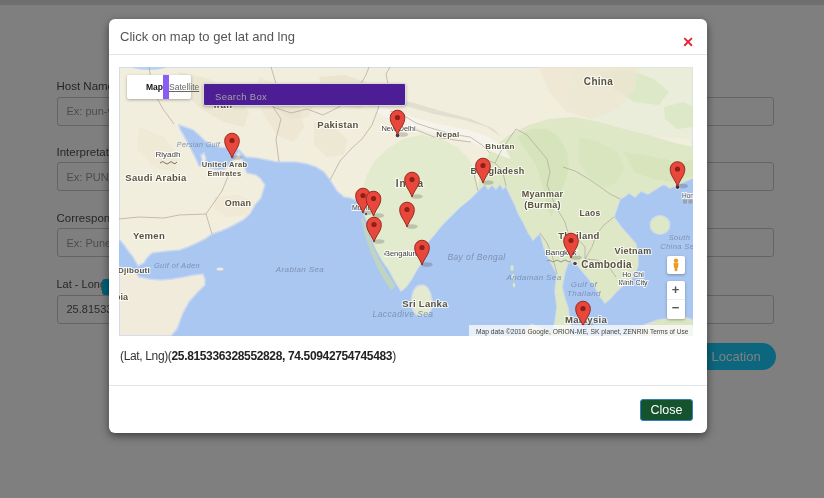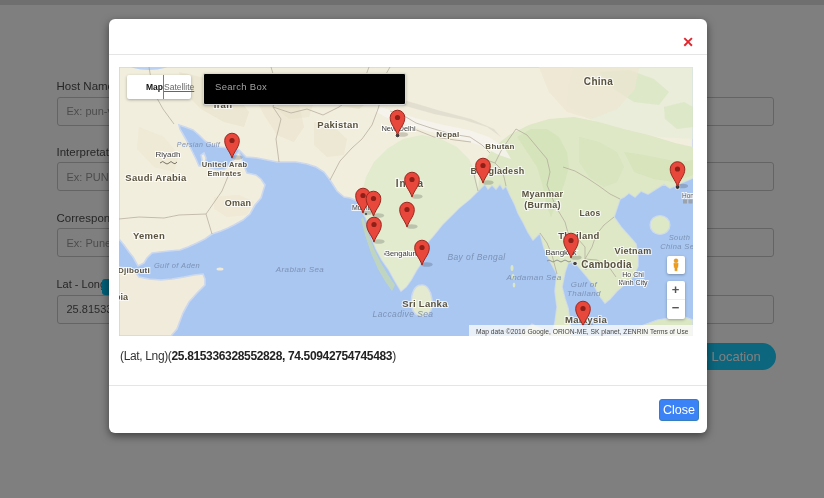--- a/index.html
+++ b/index.html
@@ -14,27 +14,27 @@
 .backdrop { position:absolute; left:0; top:0; width:824px; height:498px; background:rgba(0,0,0,0.5); }
 
 .modal { position:absolute; left:109px; top:19px; width:598px; height:414px; background:#fff; border-radius:6px; box-shadow:0 3px 9px rgba(0,0,0,.5); }
 .m-head { position:relative; height:35.5px; border-bottom:1px solid #e5e5e5; }
 .m-head .title { position:absolute; left:11px; top:10px; font-size:13px; color:#555; }
 .m-head .x { position:absolute; right:13px; top:15.5px; font-size:14px; font-weight:bold; color:#e2262d; line-height:1; }
 .m-body { position:relative; }
 .mapwrap { position:absolute; left:10px; top:12.5px; width:574px; height:269px; overflow:hidden; background:#abc8f2; }
 .latlng { position:absolute; left:11px; top:294px; font-size:12px; letter-spacing:-0.35px; color:#333; white-space:nowrap; }
 .m-foot { position:absolute; left:0; top:365.5px; width:598px; height:48.5px; border-top:1px solid #e5e5e5; }
-.btn-close { position:absolute; right:8px; top:13px; width:40px; height:22.5px; background:#3b82f6; border:1px solid #357ebd; border-radius:3px; color:#fff; font-size:12.5px; font-family:"Liberation Sans", sans-serif; line-height:20px; text-align:center; }
+.btn-close { position:absolute; right:14px; top:13px; width:53px; height:22.5px; background:#14532d; border:1px solid #357ebd; border-radius:3px; color:#fff; font-size:12.5px; font-family:"Liberation Sans", sans-serif; line-height:20px; text-align:center; }
 
 .gm { position:absolute; font-family:"Liberation Sans", sans-serif; }
 .gm-mt { left:8px; top:8px; width:64px; height:24px; background:#fff; box-shadow:0 1px 3px rgba(0,0,0,.3); border-radius:2px; font-size:10px; }
 .gm-mt .m1 { position:absolute; left:0; top:0; width:36px; height:24px; line-height:24px; text-align:right; color:#111; font-weight:bold; font-size:8.5px; }
-.gm-mt .m2 { position:absolute; left:36px; top:0; width:28px; height:24px; line-height:24px; text-align:center; color:#666; border-left:1px solid #8b5cf6; font-size:8.5px;text-decoration:underline; }
-.gm-search { left:84px; top:6px; width:203px; height:32px; background:#000000; border:1px solid #d9d9d9; box-shadow:0 1px 3px rgba(0,0,0,.25); border-radius:2px; }
+.gm-mt .m2 { position:absolute; left:36px; top:0; width:28px; height:24px; line-height:24px; text-align:center; color:#666; border-left:6px solid #8b5cf6; font-size:8.5px;text-decoration:underline; }
+.gm-search { left:84px; top:16px; width:203px; height:23px; background:#4c1d95; border:1px solid #d9d9d9; box-shadow:0 1px 3px rgba(0,0,0,.25); border-radius:2px; }
 .gm-search span { position:absolute; left:11px; top:6.5px; font-size:9.5px; color:#a2a2a2; letter-spacing:0.3px; }
 .gm-peg { left:547.5px; top:189px; width:18px; height:18px; background:#fff; box-shadow:0 1px 3px rgba(0,0,0,.3); border-radius:2px; }
 .gm-zoom { left:547.5px; top:214px; width:18px; height:38px; background:#fff; box-shadow:0 1px 3px rgba(0,0,0,.3); border-radius:2px; }
 .gm-zoom .zp, .gm-zoom .zm { position:absolute; left:0; width:18px; height:19px; color:#555; font-size:13px; font-weight:bold; text-align:center; line-height:18px; }
 .gm-zoom .zp { top:0; border-bottom:1px solid #eee; }
 .gm-zoom .zm { top:19px; line-height:16px; }
 .gm-attr { left:350px; top:258px; width:224px; height:11px; background:rgba(250,250,250,.8); }
 .gm-attr .t1 { position:absolute; left:7px; top:2.5px; font-size:6.7px; color:#444; white-space:nowrap; }
 .gm-attr .t2 { position:absolute; left:181px; top:2.5px; font-size:6.5px; color:#444; white-space:nowrap; }
 .gm-logo { left:2px; top:250px; font-size:14.5px; font-weight:bold; letter-spacing:-0.3px; text-shadow:0 0 2px #fff,0 0 2px #fff,0 0 2px #fff;margin-top:36px; }
@@ -50,20 +50,21 @@
   <label class="flabel" style="top:212px;">Corresponding Data Center(Ex: Pune DC)</label>
   <input class="fin" style="top: 228px;" placeholder="Ex: Pune DC 01">
   <label class="flabel" style="top:278px;font-size:11px;">Lat - Long</label>
   <div class="badge-map"></div>
   <input class="fin" style="top: 294.5px;" value="25.815336328552828, 74.50942754745483">
   <button class="btn-loc">Search Location</button>
 </div>
 <div class="backdrop"></div>
 <div class="modal">
   <div class="m-head">
+    <span class="title">Click on map to get lat and lng</span>
     <span class="x">✕</span>
   </div>
   <div class="m-body">
     <div class="mapwrap">
       <svg width="574" height="269" viewBox="0 0 574 269" style="position:absolute;left:0;top:0">
 <defs>
 <g id="pin">
               <ellipse cx="4.8" cy="-0.5" rx="5.8" ry="2.3" fill="rgba(0,0,0,0.17)"></ellipse>
               <path d="M0,0 C-2.7,-7.8 -7.3,-10.6 -7.3,-17.5 A7.3,7.3 0 1 1 7.3,-17.5 C7.3,-10.6 2.7,-7.8 0,0 Z" fill="#e8473b" stroke="#992920" stroke-width="1"></path>
               <circle cx="0" cy="-17.5" r="2.6" fill="#8e2018"></circle>

